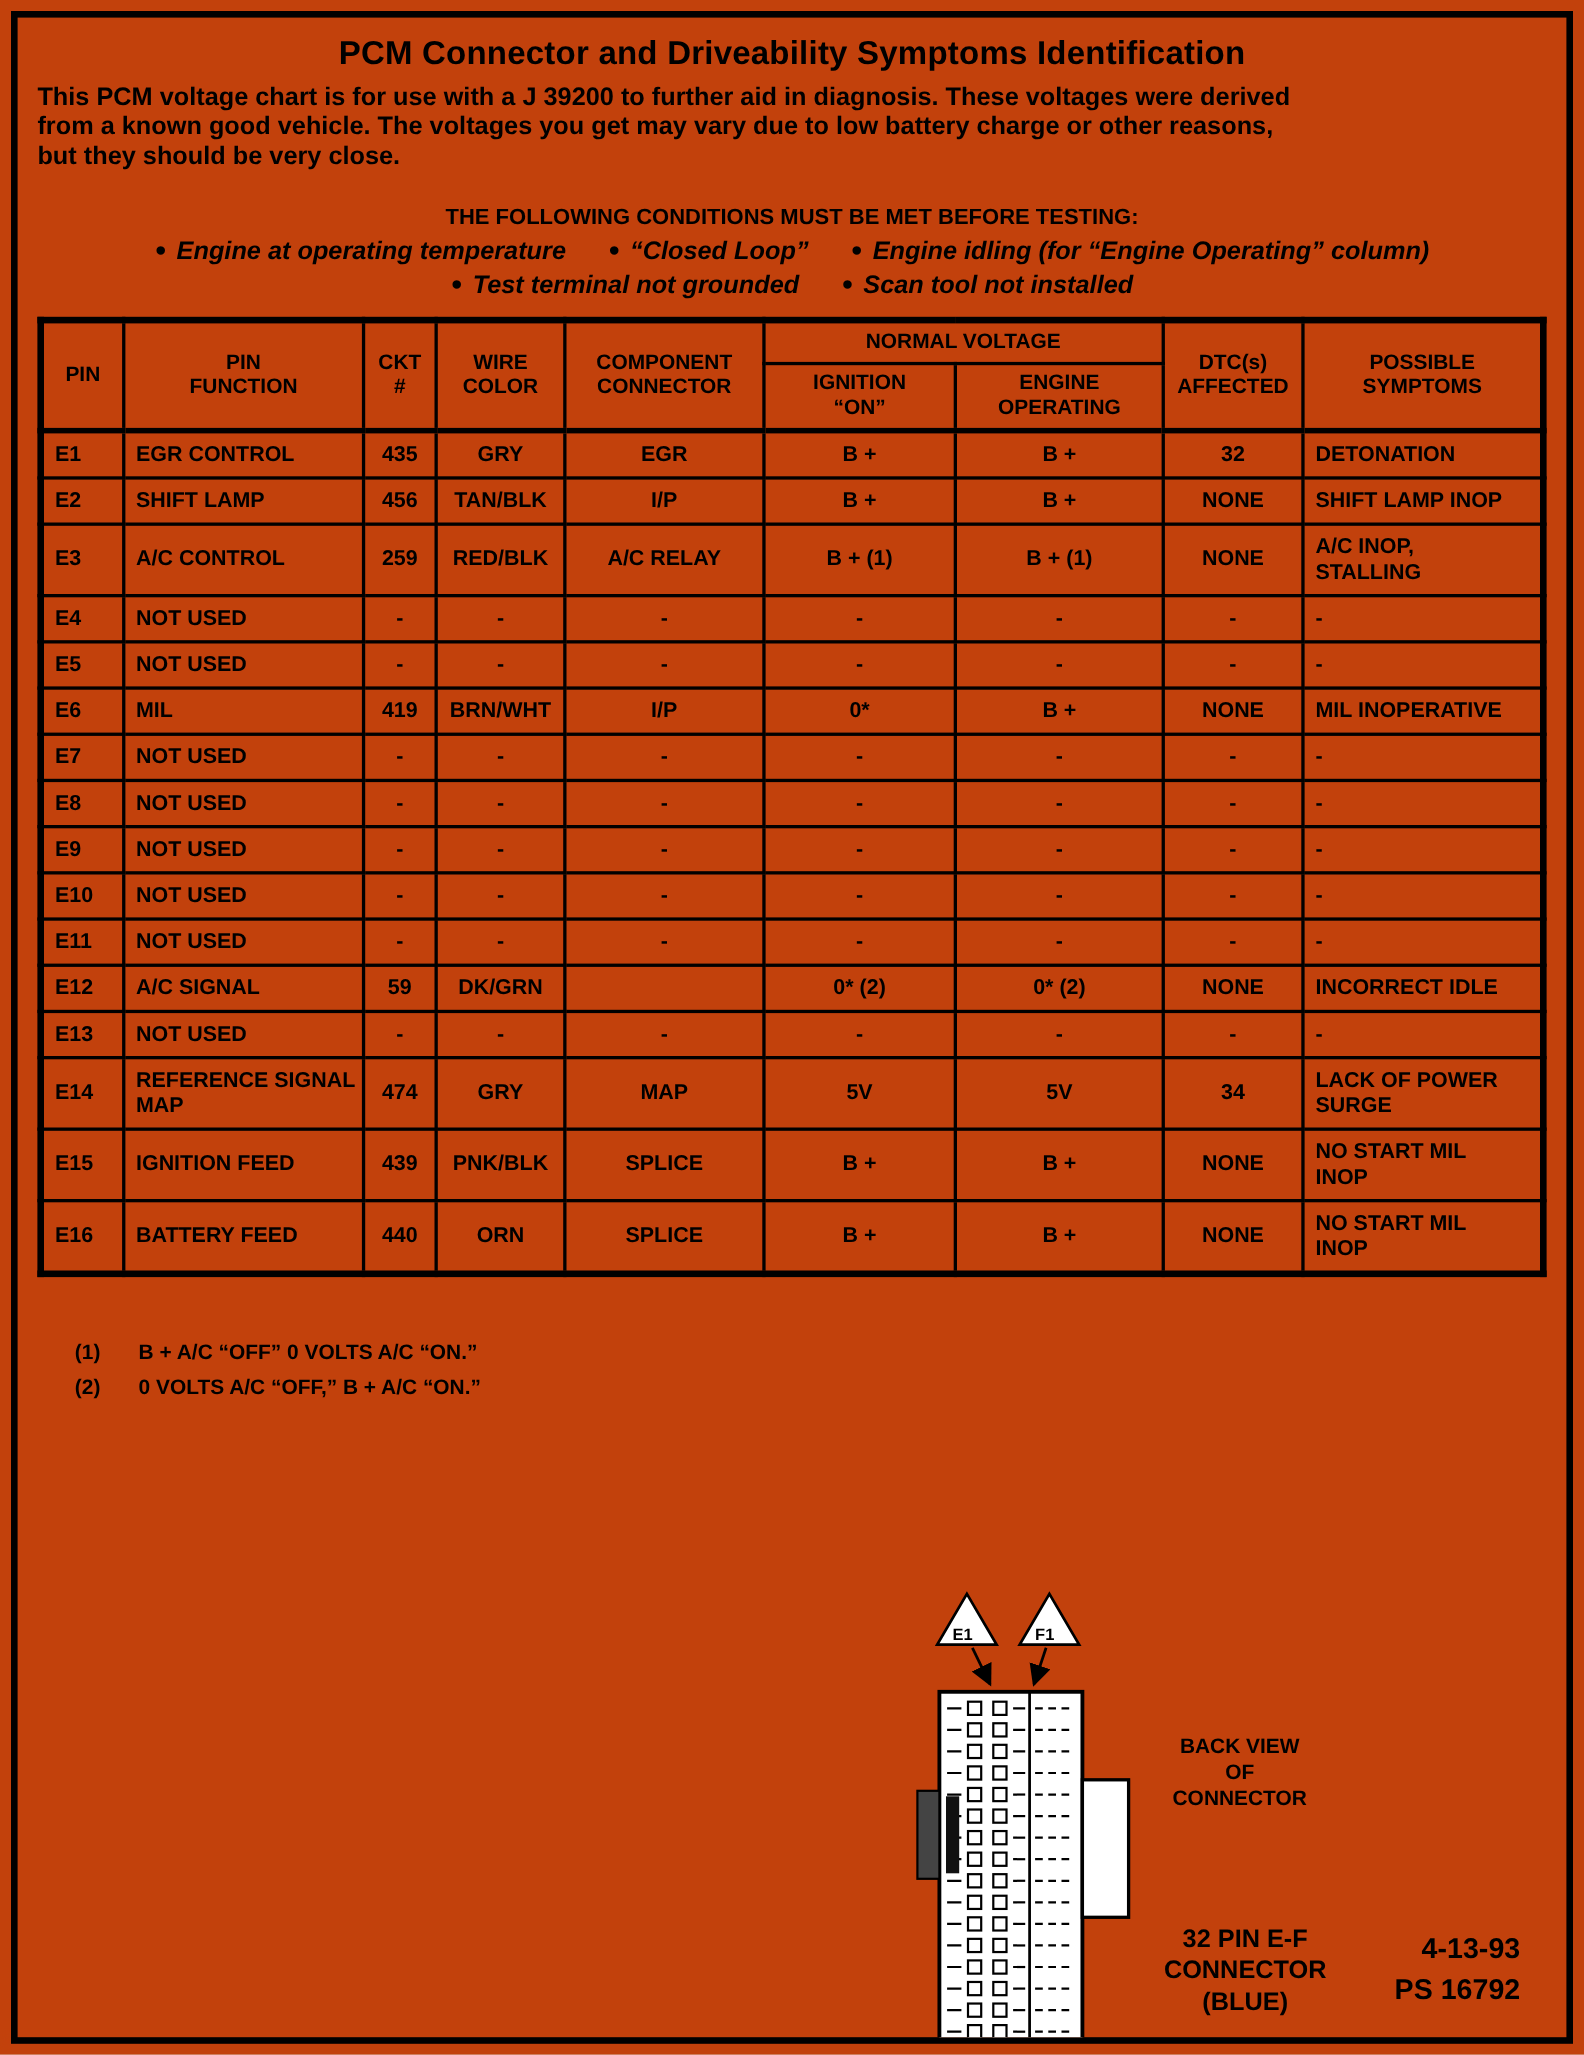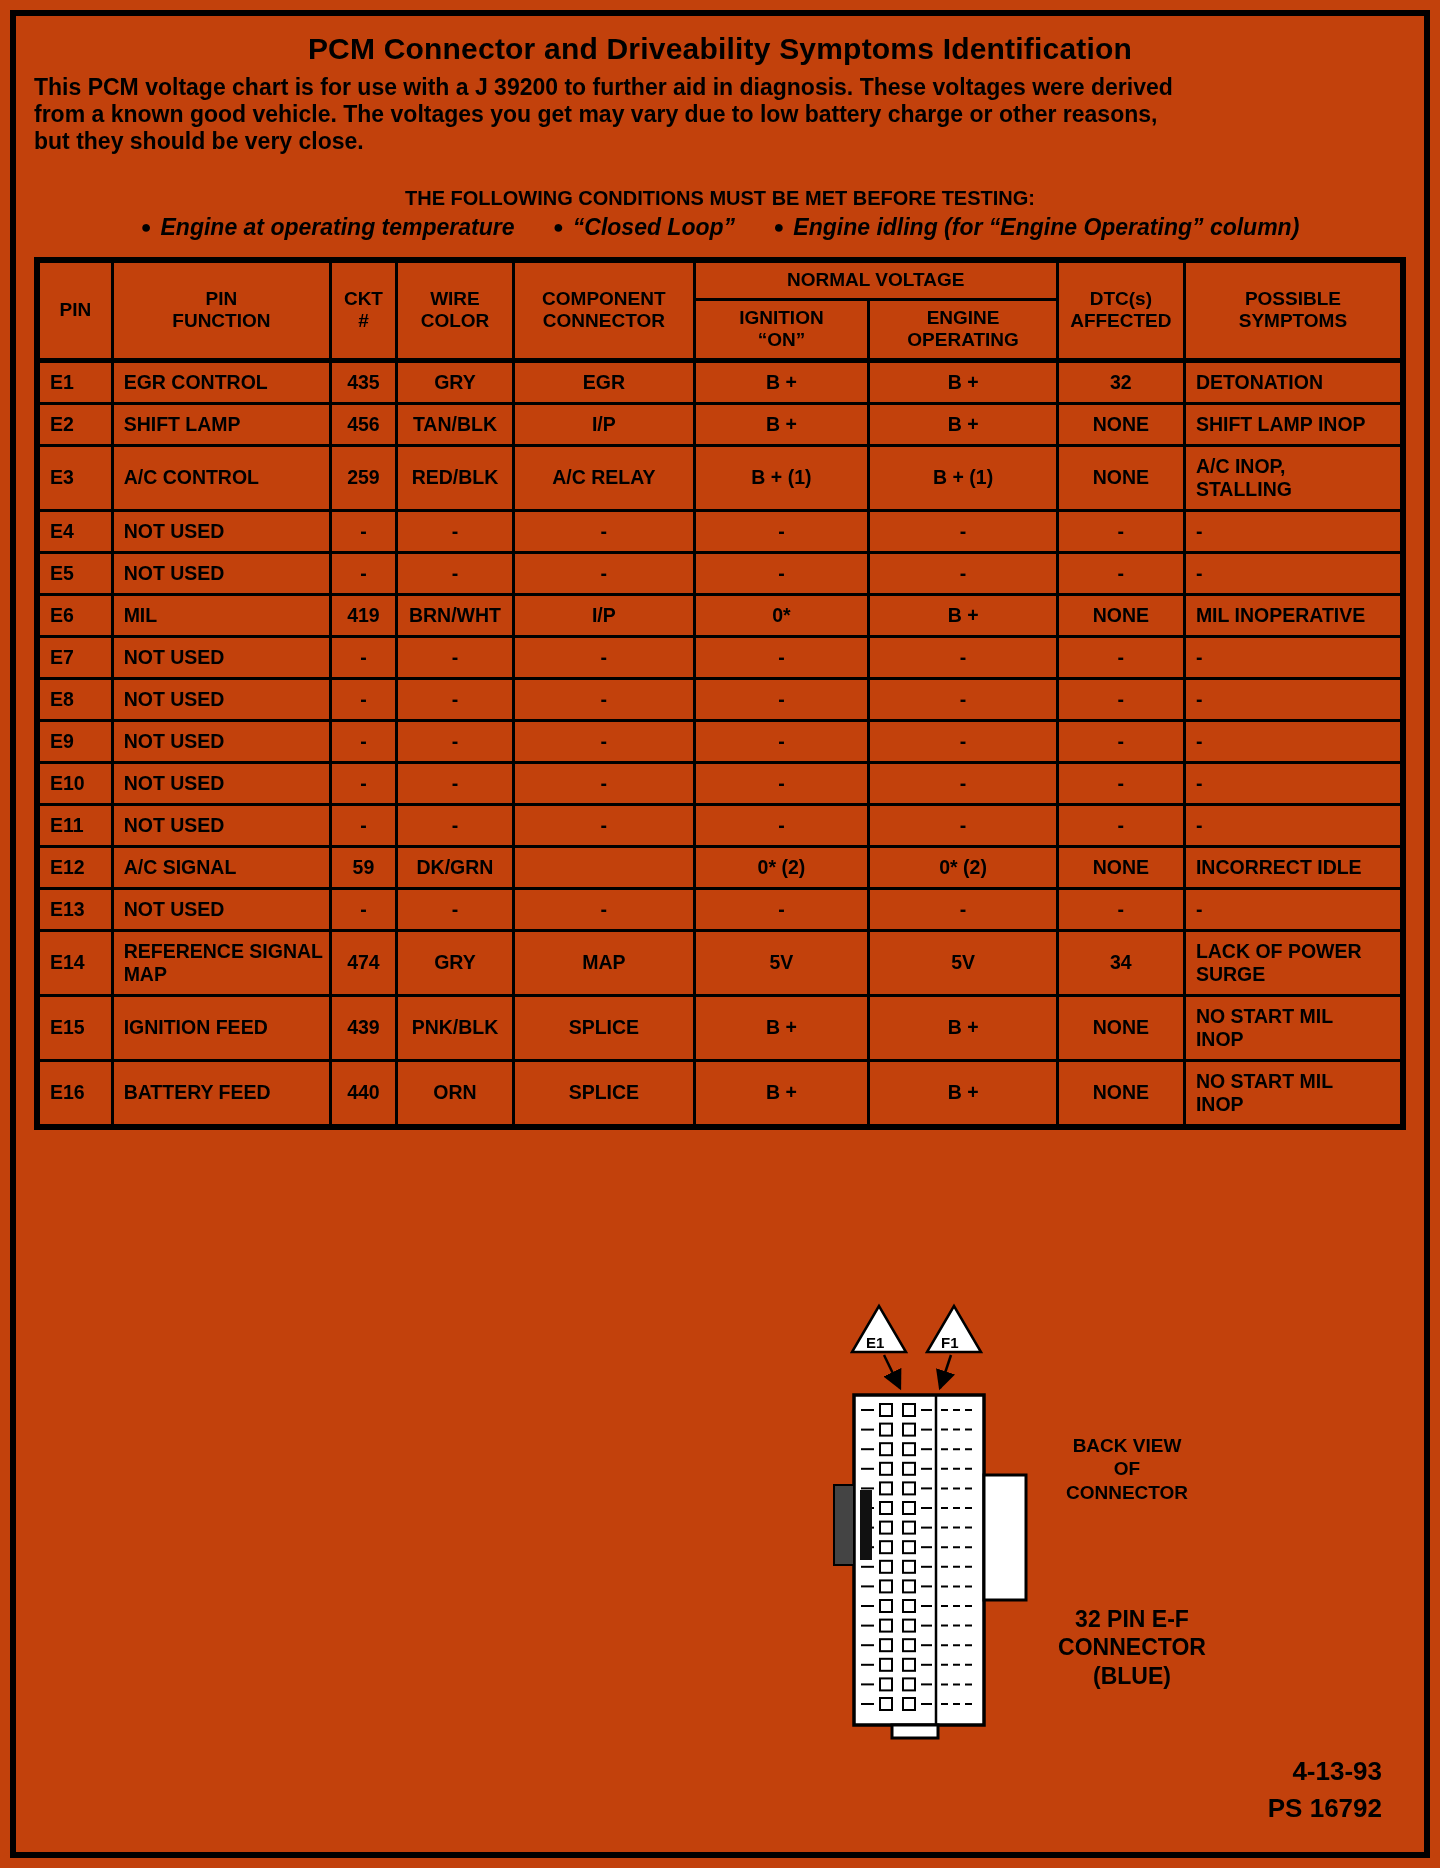--- a/index.html
+++ b/index.html
@@ -78,20 +78,27 @@
     <div class="cond-head">THE FOLLOWING CONDITIONS MUST BE MET BEFORE TESTING:</div>
 
     <div class="cond-line">
       
     
         <span class="cond-item"><span class="bullet">●</span><span>Engine at operating temperature</span></span>
       
         <span class="cond-item"><span class="bullet">●</span><span>“Closed Loop”</span></span>
       
         <span class="cond-item"><span class="bullet">●</span><span>Engine idling (for “Engine Operating” column)</span></span>
+      </div>
+    <div class="cond-line">
+      
+    
+        <span class="cond-item"><span class="bullet">●</span><span>Test terminal not grounded</span></span>
+      
+        <span class="cond-item"><span class="bullet">●</span><span>Scan tool not installed</span></span>
       </div>
 
     <table class="pin-table">
       <colgroup>
         <col style="width:5.5%">
           <col style="width:16%">
           <col style="width:4.8%">
           <col style="width:8.6%">
         <col style="width:13.2%">
           <col style="width:12.8%">
@@ -317,20 +324,30 @@
             <td>SPLICE</td>
             <td>B +</td>
             <td>B +</td>
             <td>NONE</td>
             <td>NO START MIL
 INOP</td>
           </tr>
         </tbody>
     </table>
 
+    <div class="footnotes">
+
+        <div class="footnote">
+          <span class="fn-num">(1)</span><span class="fn-text">B +  A/C “OFF” 0  VOLTS A/C “ON.”</span>
+        </div>
+
+        <div class="footnote">
+          <span class="fn-num">(2)</span><span class="fn-text">0 VOLTS A/C “OFF,”  B +  A/C “ON.”</span>
+        </div>
+      </div>
 
     <div class="diagram">
       <svg class="connector-svg" width="560" height="455" viewBox="0 0 560 455">
         <defs>
           <marker id="arw" markerWidth="9" markerHeight="9" refX="7" refY="4" orient="auto">
             <path d="M0,0 L8,4 L0,8 z" fill="#000"></path>
           </marker>
         </defs>
         <rect x="50" y="95" width="130" height="330" class="body-rect"></rect>
         <line x1="132" y1="95" x2="132" y2="425" class="divider"></line>

